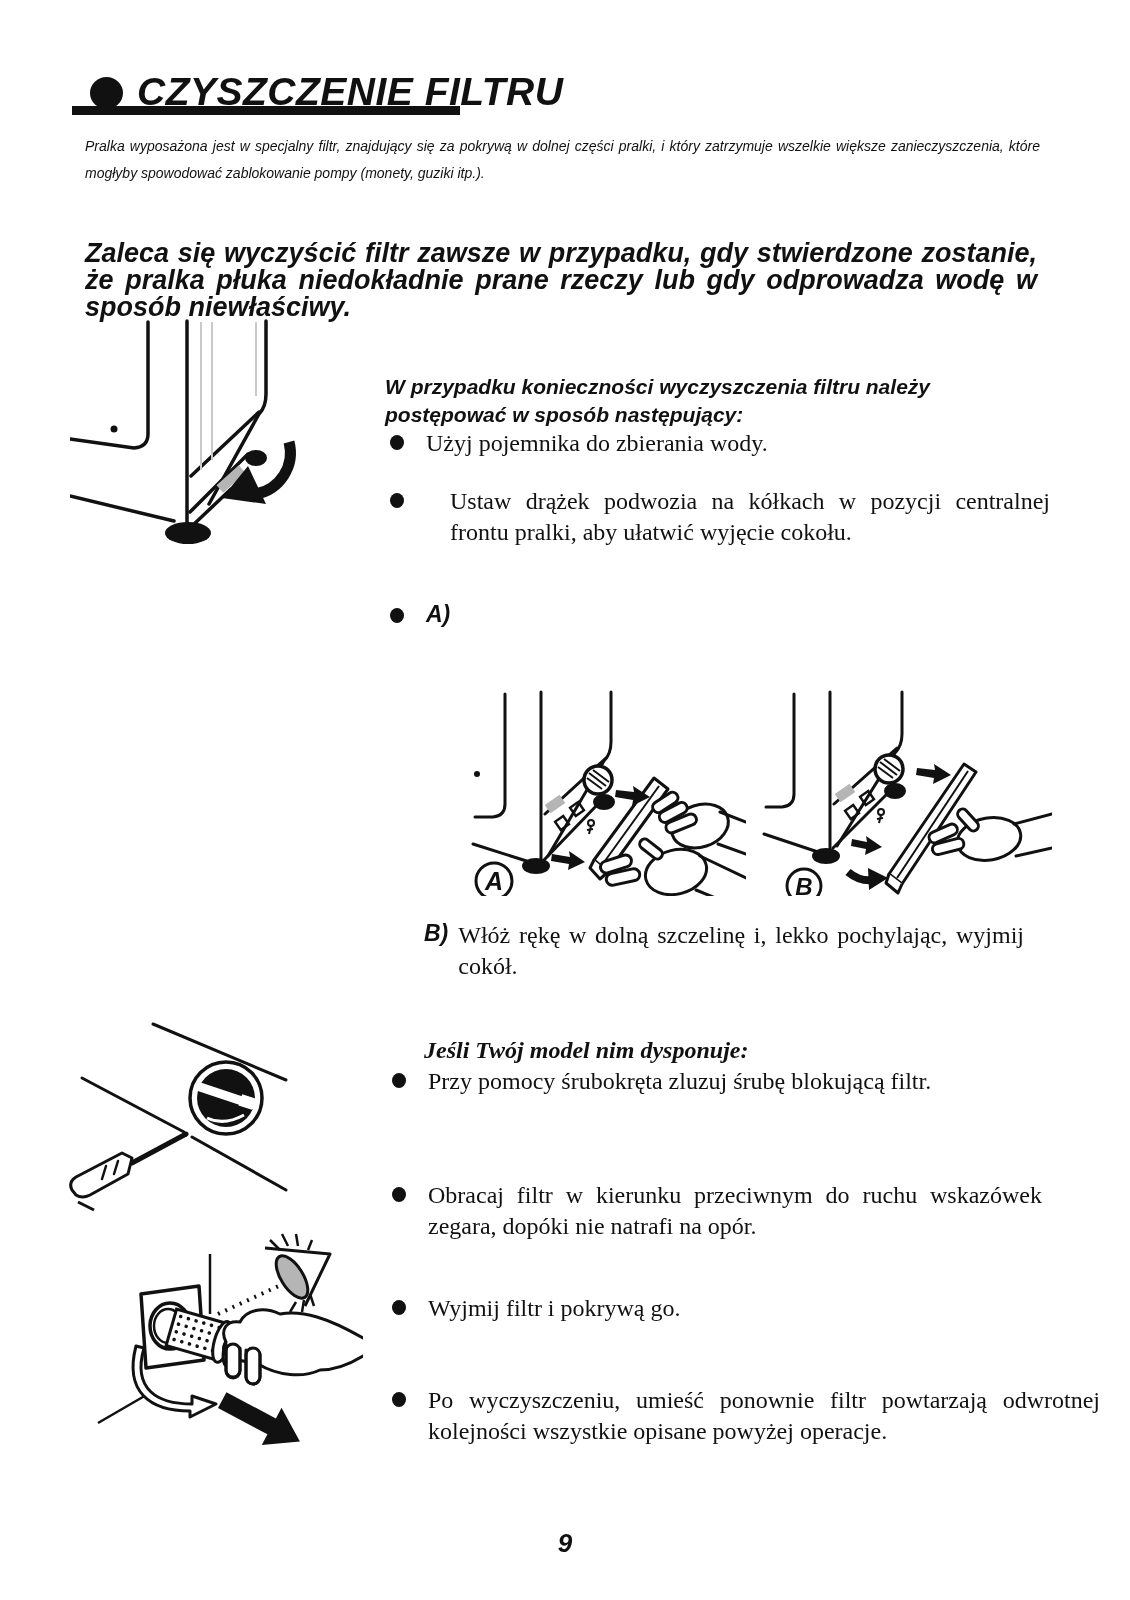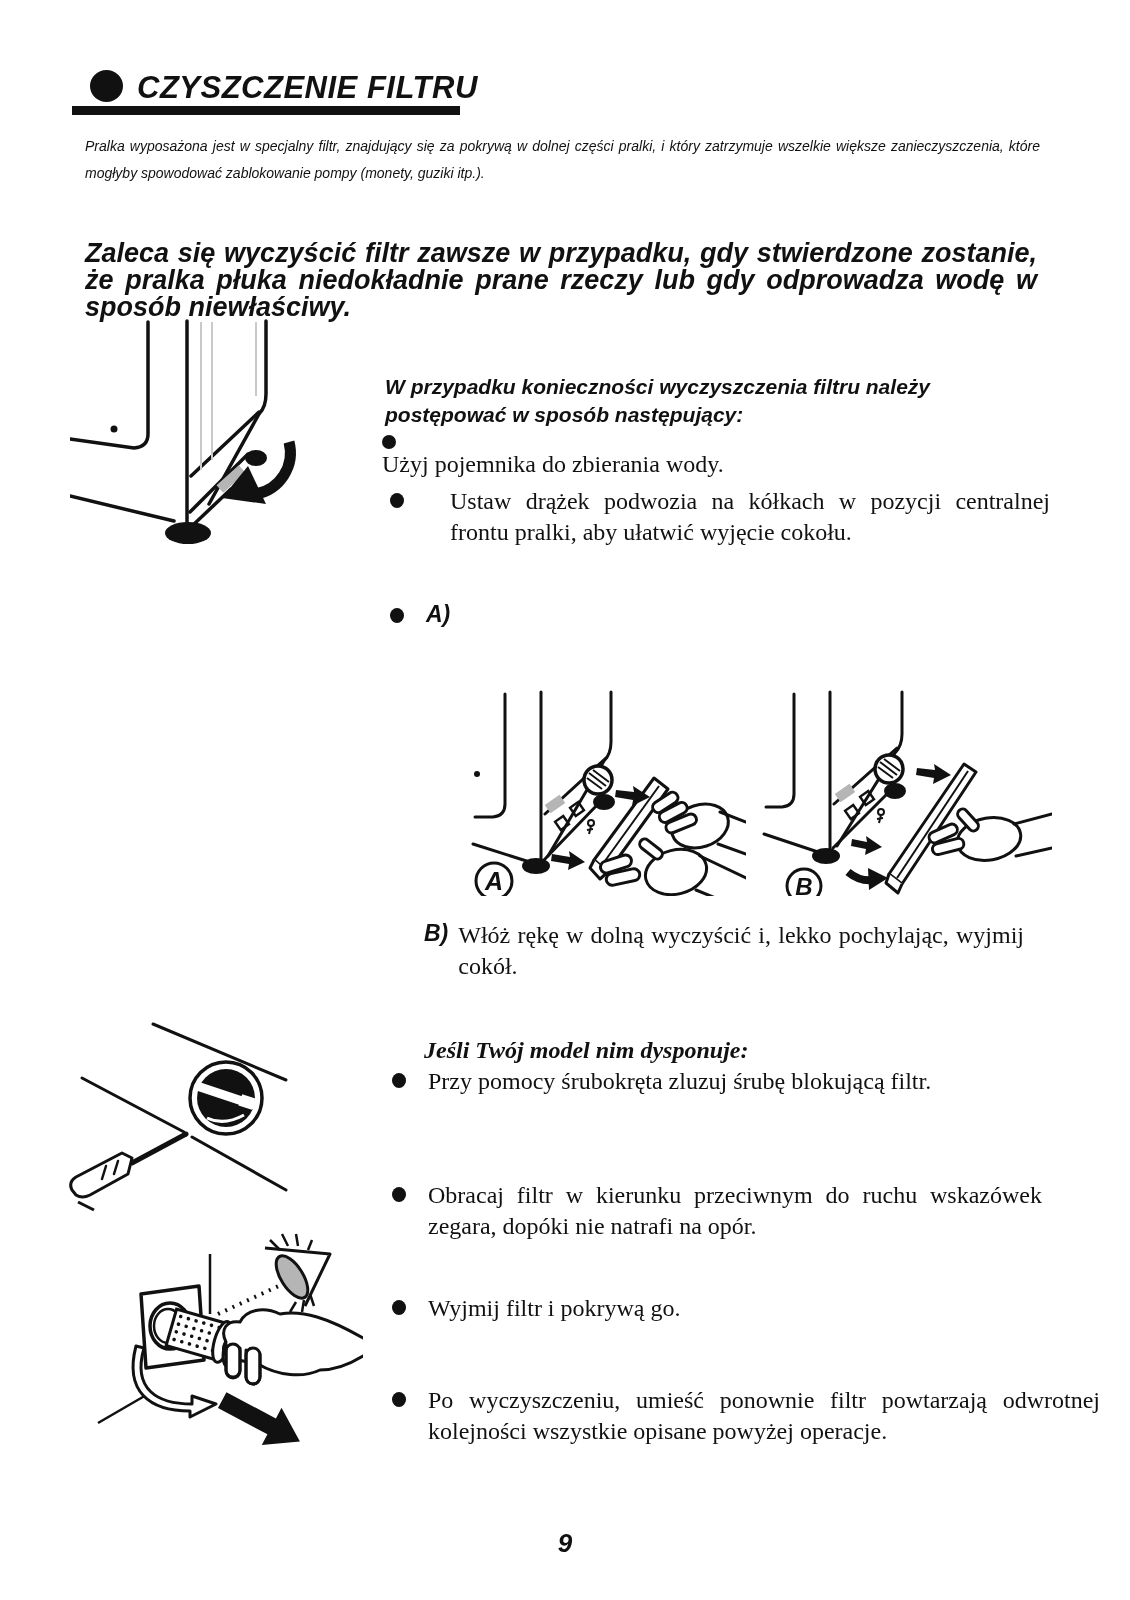--- a/index.html
+++ b/index.html
@@ -5,21 +5,21 @@
   html,body{margin:0;padding:0;background:#e8e8e8;}
   #page{
     position:relative;width:1130px;height:1600px;background:#ffffff;
     overflow:hidden;color:#111;
     font-family:"Liberation Sans",sans-serif;
   }
   .abs{position:absolute;}
   
   .title{
     font-family:"Liberation Sans",sans-serif;font-style:italic;font-weight:bold;
-    font-size:31px;letter-spacing:.5px;white-space:nowrap;
+    font-size:39px;letter-spacing:.5px;white-space:nowrap;
   }
   .title-bullet{display:inline-block;width:33px;height:32px;border-radius:50%;
     background:#111;margin-right:14px;vertical-align:-4px;}
   .title-underline{background:#111;height:9px;}
   .sans-i{font-family:"Liberation Sans",sans-serif;font-style:italic;font-size:14px;
     line-height:27px;text-align:justify;}
   .sans-bi{font-family:"Liberation Sans",sans-serif;font-style:italic;font-weight:bold;
     font-size:27px;line-height:27px;text-align:justify;}
   .proc-intro{font-family:"Liberation Sans",sans-serif;font-style:italic;font-weight:bold;
     font-size:21px;line-height:28px;text-align:left;margin-top:37px;}
@@ -72,21 +72,21 @@
       <rect x="146" y="166" width="30" height="10" fill="#b5b5b5" transform="rotate(-42 161 171)"></rect>
       <g>
         <path d="M219,134 A42,42 0 0 1 186,186" stroke="#111" stroke-width="11" fill="none"></path>
         <polygon points="196,196 152,190 178,158" fill="#111"></polygon>
       </g>
     </svg>
   </div>
 
   <div class="abs proc-intro" style="left:385px;top:336px;width:660px;">W przypadku konieczności wyczyszczenia filtru należy postępować w sposób następujący:</div>
 
-  <div class="abs row" style="left:382px;top:428px;width:650px;flex-direction:column;">
+  <div class="abs row" style="left:390px;top:428px;width:650px;">
     <span class="dot"></span>
     <div class="serif txt nojust">Użyj pojemnika do zbierania wody.</div>
   </div>
 
   <div class="abs row" style="left:390px;top:486px;width:660px;gap:24px;">
     <span class="dot"></span>
     <div class="serif txt">Ustaw drążek podwozia na kółkach w pozycji centralnej frontu pralki, aby ułatwić wyjęcie cokołu.</div>
   </div>
 
   <div class="abs row" style="left:390px;top:601px;width:655px;">
@@ -191,21 +191,21 @@
 
       <g>
         <circle cx="52" cy="210" r="17" fill="#fff" stroke="#111" stroke-width="3"></circle>
         <text x="52" y="219" text-anchor="middle" font-family="Liberation Sans, sans-serif" font-style="italic" font-weight="bold" font-size="24" fill="#111">B</text>
       </g>
     </svg>
   </div>
 
   <div class="abs row" style="left:424px;top:920px;width:600px;">
     <span class="prefix">B)</span>
-    <div class="serif txt">Włóż rękę w dolną wyczyścić i, lekko pochylając, wyjmij cokół.</div>
+    <div class="serif txt">Włóż rękę w dolną szczelinę i, lekko pochylając, wyjmij cokół.</div>
   </div>
 
   <div class="abs serif-bi" style="left:388px;top:1035px;width:660px;">Jeśli Twój model nim dysponuje:</div>
 
   <div class="abs row" style="left:392px;top:1066px;width:660px;">
     <span class="dot"></span>
     <div class="serif-i txt nojust">Przy pomocy śrubokręta zluzuj śrubę blokującą filtr.</div>
   </div>
 
   <div class="abs" style="left:58px;top:1022px;">

